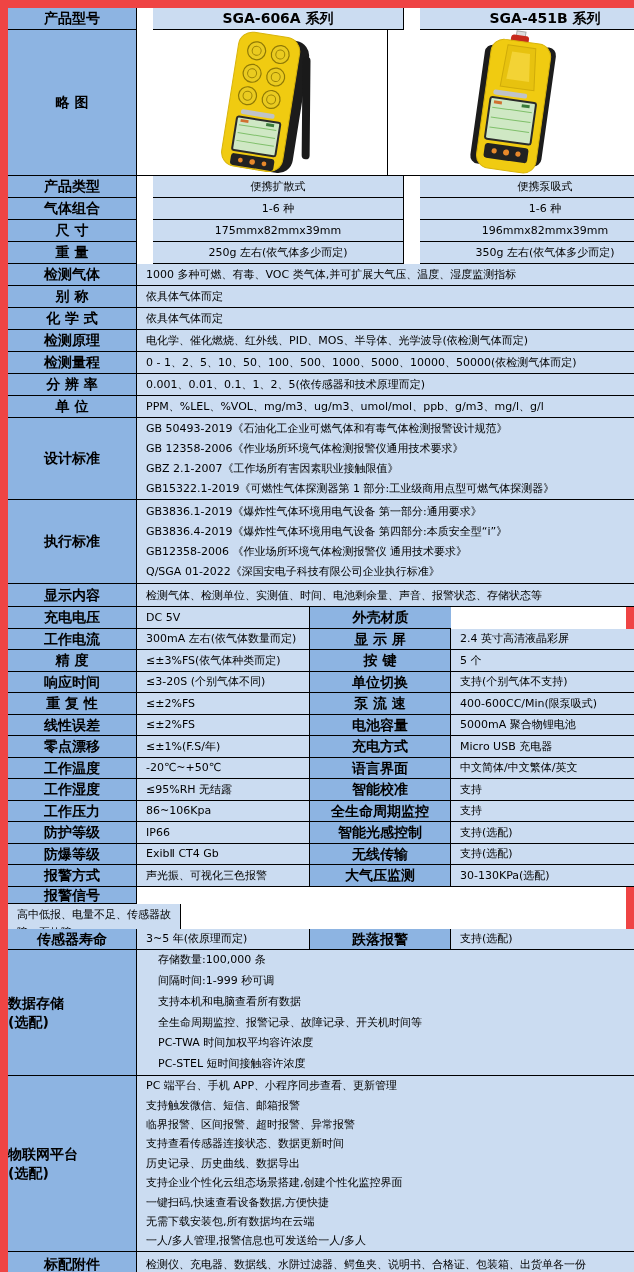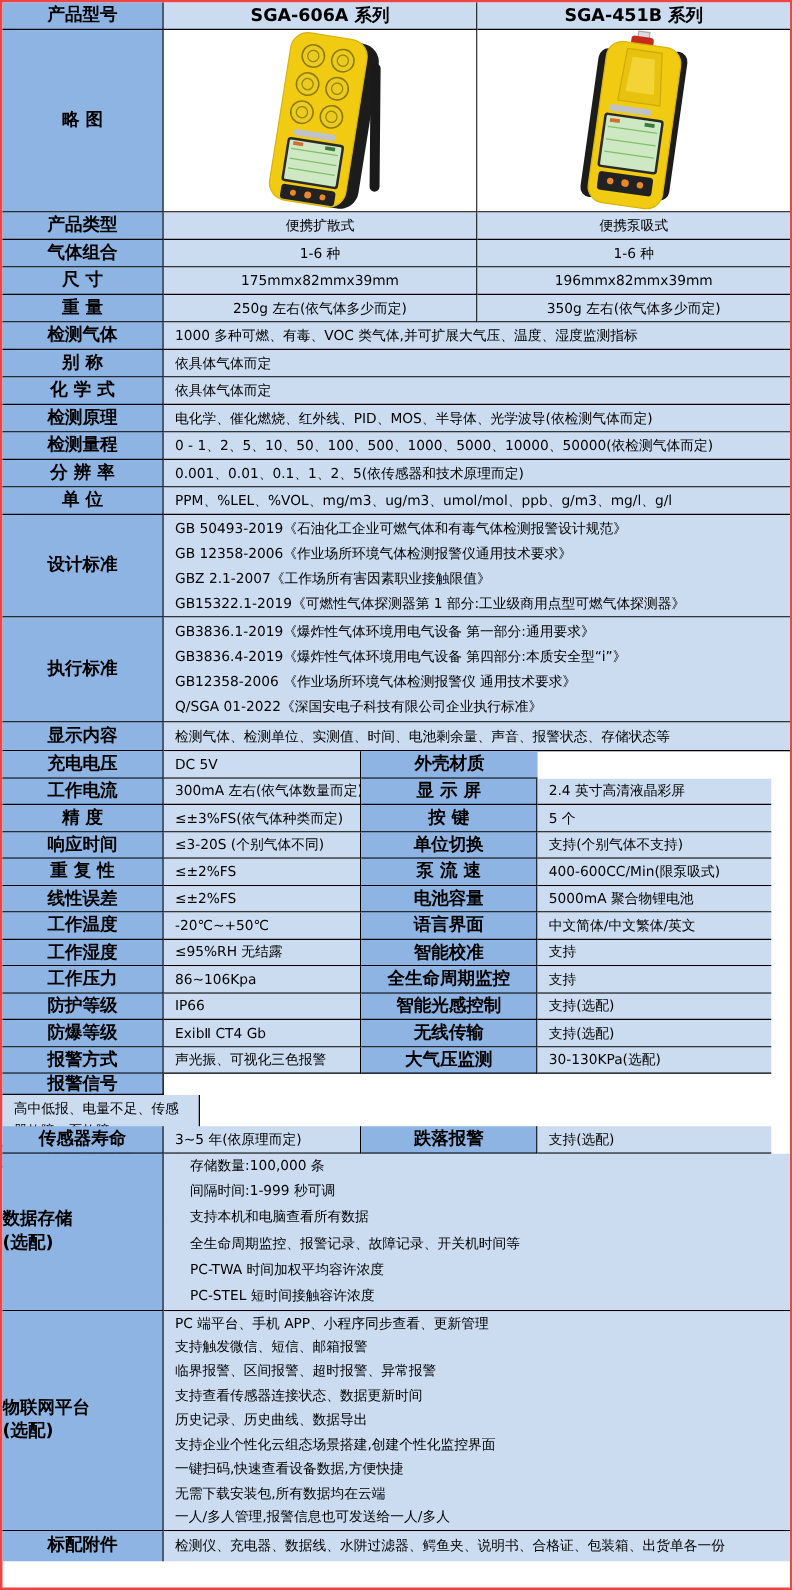--- a/index.html
+++ b/index.html
@@ -1,33 +1,33 @@
 <!DOCTYPE html>
 <html><head>
 <meta charset="utf-8">
 <style>
   html,body{margin:0;padding:0;background:#fff;}
   *{box-sizing:border-box;}
   body{font-family:"DejaVu Sans","Liberation Sans",sans-serif;color:#000;}
-  .sheet{width:634px;height:1272px;border:2px solid #ef4444;background:#fff;}
+  .sheet{width:634px;height:1272px;border:8px solid #ef4444;background:#fff;}
   .row{display:flex;width:100%;}
   .cell{border-right:1px solid #000;border-bottom:1px solid #000;display:flex;align-items:center;overflow:hidden;}
   .row .cell:last-child{border-right:none;}
   .row.last .cell{border-bottom:none;}
   .lbl{background:#8DB4E2;font-weight:bold;font-size:14px;justify-content:center;text-align:center;line-height:1.15;}
   .val{background:#CBDCF1;font-size:11px;}
   .img{background:#FFFFFF;justify-content:center;}
-  .ctr{justify-content:center;text-align:center;}
+  .ctr{justify-content:center;text-align:center;margin-left:16px;}
   .left{justify-content:flex-start;padding-left:9px;padding-right:8px;}
   .bold{font-weight:bold;font-size:14px;}
   .wL{width:129px;flex:none;}
   .wA{width:251px;flex:none;}
   .wB{width:250px;flex:none;}
   .wF{width:501px;flex:none;}
-  .w1{width:158px;flex:none;}
+  .w1{width:173px;flex:none;}
   .w2{width:141px;flex:none;}
   .w3{width:187px;flex:none;}
   .h22{height:22px;}
   .h146{height:146px;}
   .h82{height:82px;}
   .h84{height:84px;}
   .h23{height:23px;}
   .hq{height:21.5px;}
   .h42{height:42px;flex-direction:column;}
   .h126{height:126px;}
@@ -226,20 +226,26 @@
     <div class="cell lbl w2">泵 流 速</div>
     <div class="cell val left w3 nowrap">400-600CC/Min(限泵吸式)</div>
   </div>
   <div class="row hq">
     <div class="cell lbl wL">线性误差</div>
     <div class="cell val left w1 nowrap">≤±2%FS</div>
     <div class="cell lbl w2">电池容量</div>
     <div class="cell val left w3 nowrap">5000mA 聚合物锂电池</div>
   </div>
   <div class="row hq">
+    <div class="cell lbl wL">零点漂移</div>
+    <div class="cell val left w1 nowrap">≤±1%(F.S/年)</div>
+    <div class="cell lbl w2">充电方式</div>
+    <div class="cell val left w3 nowrap">Micro USB 充电器</div>
+  </div>
+  <div class="row hq">
     <div class="cell lbl wL">工作温度</div>
     <div class="cell val left w1 nowrap">-20℃~+50℃</div>
     <div class="cell lbl w2">语言界面</div>
     <div class="cell val left w3 nowrap">中文简体/中文繁体/英文</div>
   </div>
   <div class="row hq">
     <div class="cell lbl wL">工作湿度</div>
     <div class="cell val left w1 nowrap">≤95%RH 无结露</div>
     <div class="cell lbl w2">智能校准</div>
     <div class="cell val left w3 nowrap">支持</div>

